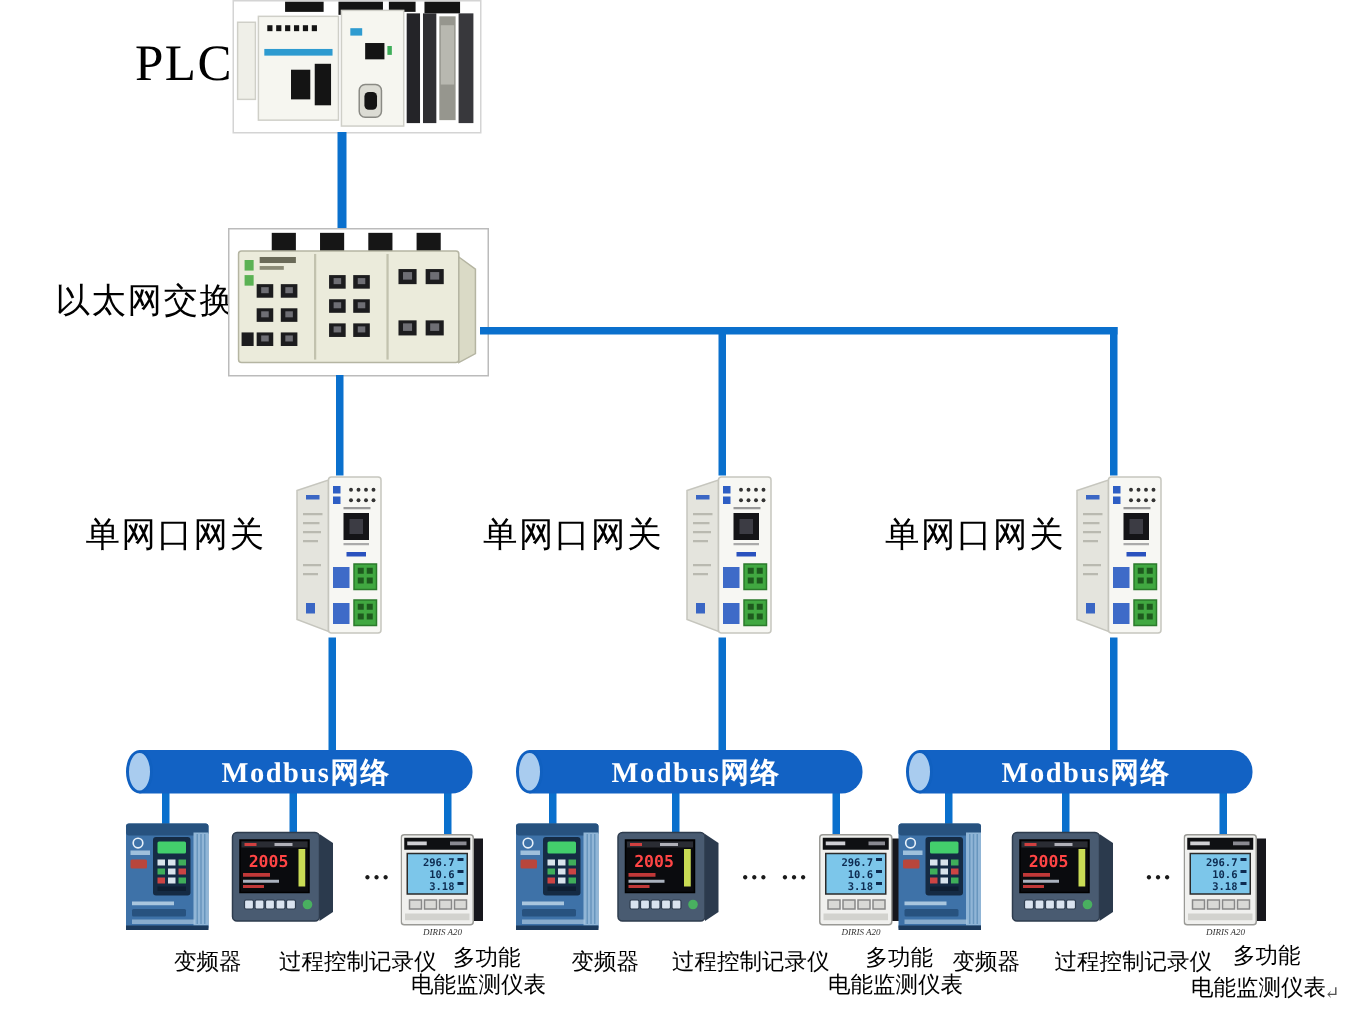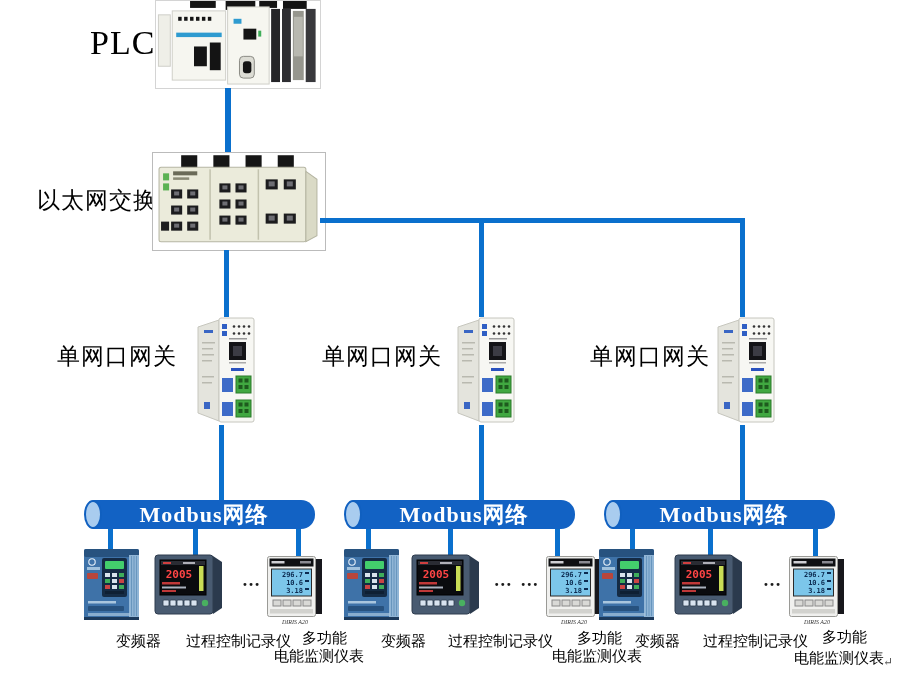--- a/index.html
+++ b/index.html
@@ -7,21 +7,21 @@
           font-family:"Liberation Serif","DejaVu Serif",serif;color:#000;}
   .abs{position:absolute;}
   .line{position:absolute;background:#0A70CD;}
   .photo{position:absolute;background:#fff;border:1px solid #d4d4d4;box-sizing:border-box;}
   .big-label{position:absolute;font-size:23px;letter-spacing:1px;white-space:nowrap;}
   .plc-label{position:absolute;font-size:34px;letter-spacing:1px;}
   .bus-body{position:absolute;height:29px;background:#1262C4;border-radius:0 14px 14px 0;
             display:flex;align-items:center;justify-content:center;}
   .bus-cap{position:absolute;width:18px;height:29px;border-radius:50%;background:#A9CCEF;
            border:2px solid #1060C0;box-sizing:border-box;}
-  .bus-text{color:#fff;font-size:22px;font-weight:600;letter-spacing:1px;white-space:nowrap;}
+  .bus-text{color:#fff;font-size:19px;font-weight:600;letter-spacing:1px;white-space:nowrap;}
   .dev-label{position:absolute;font-size:15px;text-align:right;white-space:nowrap;}
   .dots{position:absolute;font-size:18px;font-weight:bold;text-align:center;letter-spacing:2px;color:#1a1a1a;}
   .meter-caption{position:absolute;font-size:6px;font-style:italic;color:#333;text-align:center;}
   .return-mark{position:absolute;font-size:12px;color:#555;}
   svg{display:block;}
 </style>
 </head>
 <body>
 
 <div id="canvas">

